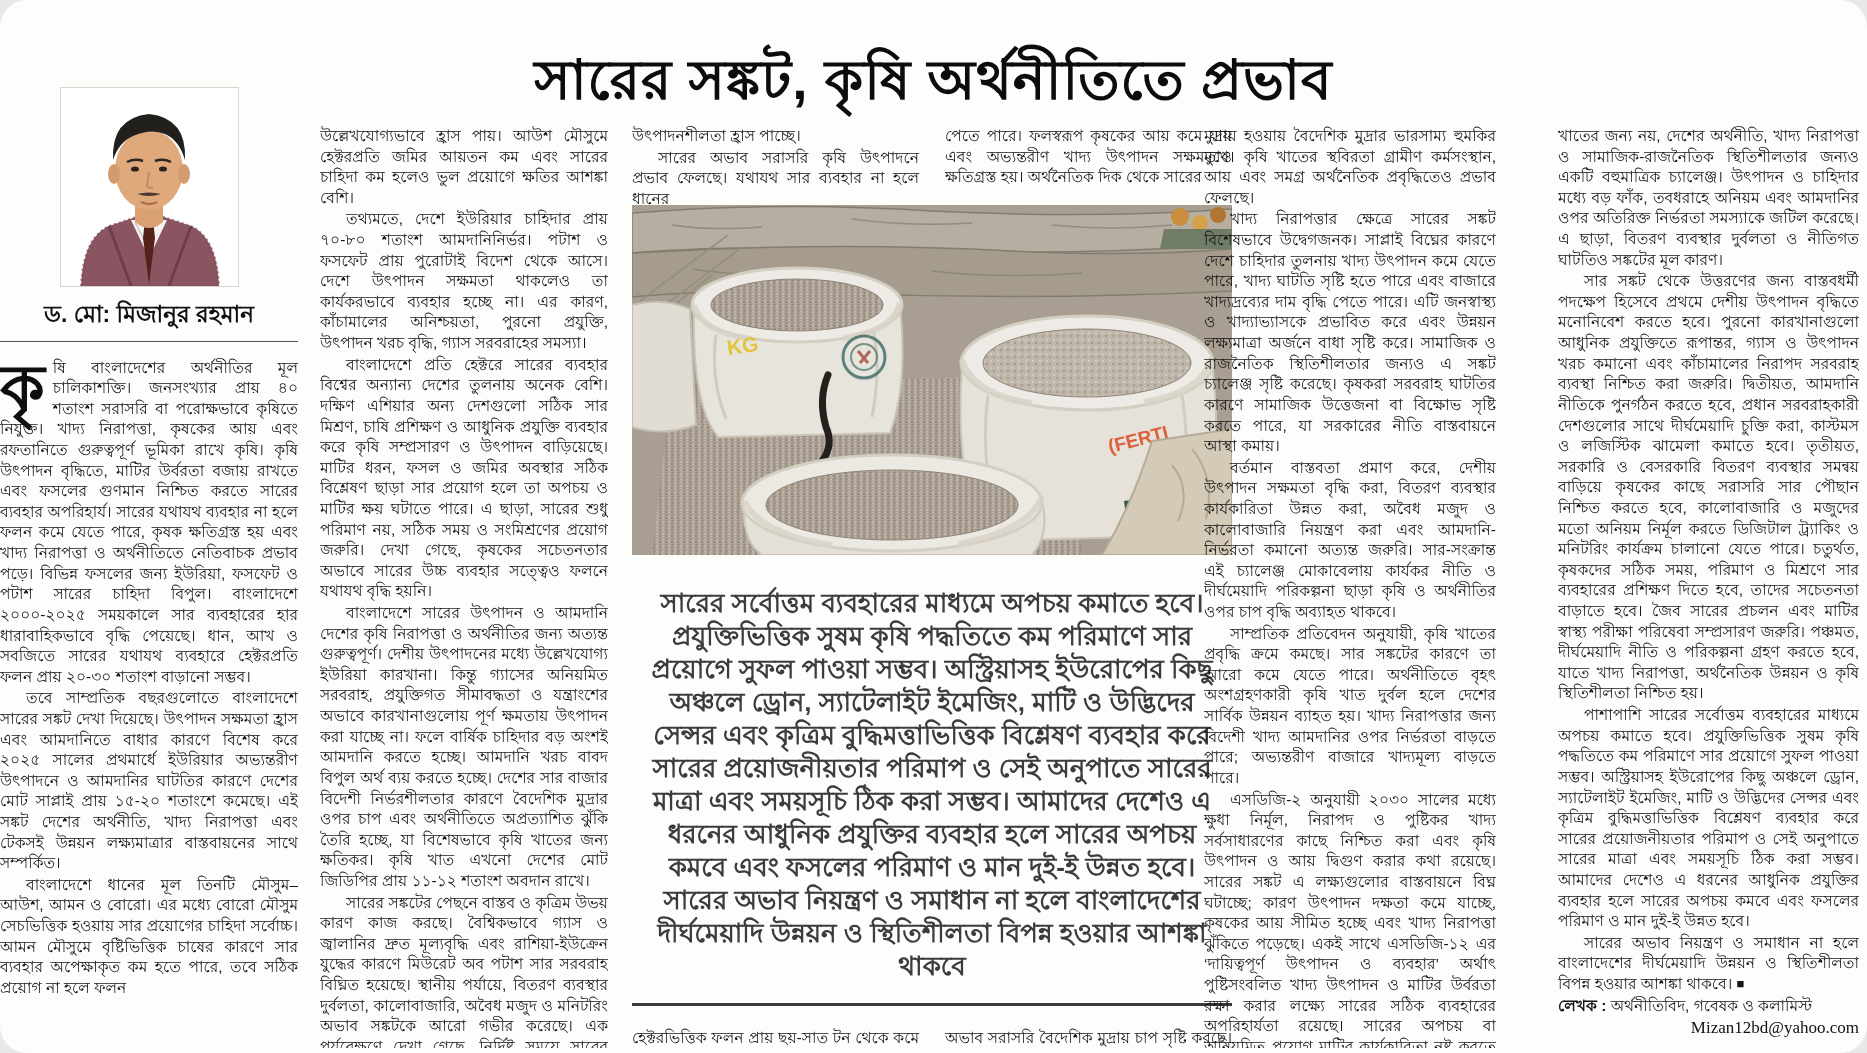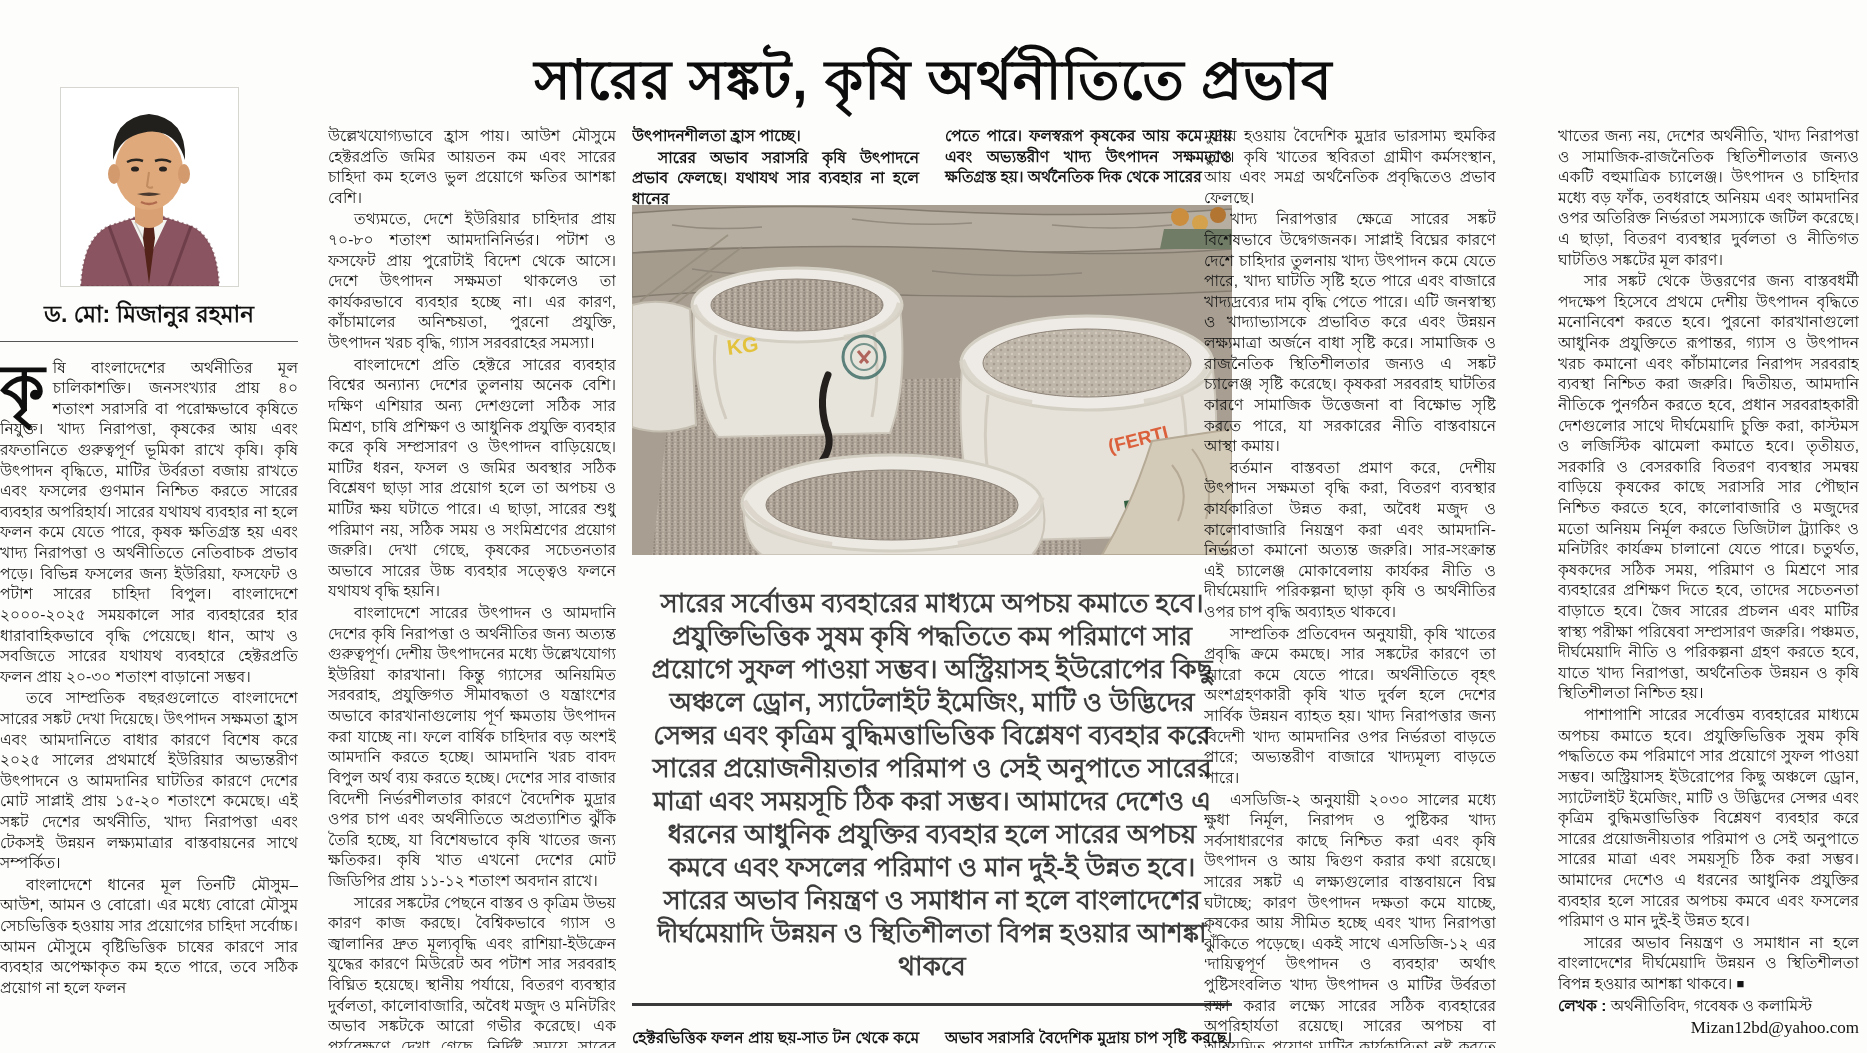--- a/index.html
+++ b/index.html
@@ -1,52 +1,52 @@
 <!DOCTYPE html>
 <html lang="bn"><head>
 <meta charset="utf-8">
 <style>
   html,body{margin:0;padding:0;background:#e8e8e8;}
   .page{
     position:relative; width:1867px; height:1053px; background:#fdfdfb;
     font-family:"Liberation Sans","DejaVu Sans",sans-serif; color:#151515;
-    overflow:hidden; margin:0 auto;
+    overflow:hidden; margin:0 auto;border-radius:27px;
   }
   .headline{
     position:absolute; top:0; left:0; width:100%; height:86px;
     text-align:center; font-size:55px; font-weight:bold; color:#0c0c0c;
     line-height:86px; letter-spacing:1px;
   }
   .col{
     position:absolute; top:126px; height:922px; overflow:hidden;
     font-size:15.5px; line-height:1.33; text-align:justify;
   }
   .col p{margin:0 0 1px 0;}
   p.ind{text-indent:26px;}
   #col1{left:0; width:298px; top:87px; height:961px;}
-  #col2{left:328px; width:288px;}
+  #col2{left:320px; width:288px;}
   #mid{left:632px; width:600px;}
   #col5{left:1180px; width:292px;margin-left:24px;}
   #col6{left:1558px; width:301px;}
 
   .photo-frame{
     width:177px; height:198px; margin:0 auto 14px auto;
     border:1px solid #d8d6d0; background:#ffffff; overflow:hidden;
   }
   .author-name{
     text-align:center; font-size:23px; font-weight:bold; color:#111;
     margin:2px 0 12px 0; text-indent:0; line-height:1.2;
   }
   .author-rule{border:none; border-top:1.5px solid #555; margin:0 0 16px 0;}
   .dropcap{
     float:left; font-size:64px; line-height:52px; font-weight:bold;
     padding:4px 8px 0 0; color:#0e0e0e;
   }
 
-  .mid-top,.mid-bottom{display:flex; gap:26px;font-weight:bold;}
+  .mid-top,.mid-bottom{display:flex; gap:26px;}
   .mid-top{height:79px; overflow:hidden;}
   .mid-bottom{height:66px; overflow:hidden; margin-top:22px;}
   .mcol{flex:1; text-align:justify;}
 
   .article-photo{width:600px; height:350px; display:block; background:#b7afa2;}
   .pullquote{
     margin-top:32px; padding:0 6px; text-align:center;
     font-size:26px; line-height:33px; font-weight:600; color:#3c3c3c;
   }
   .quote-rule{border:none; border-top:3px solid #3a3a3a; margin:20px 0 0 0;}

